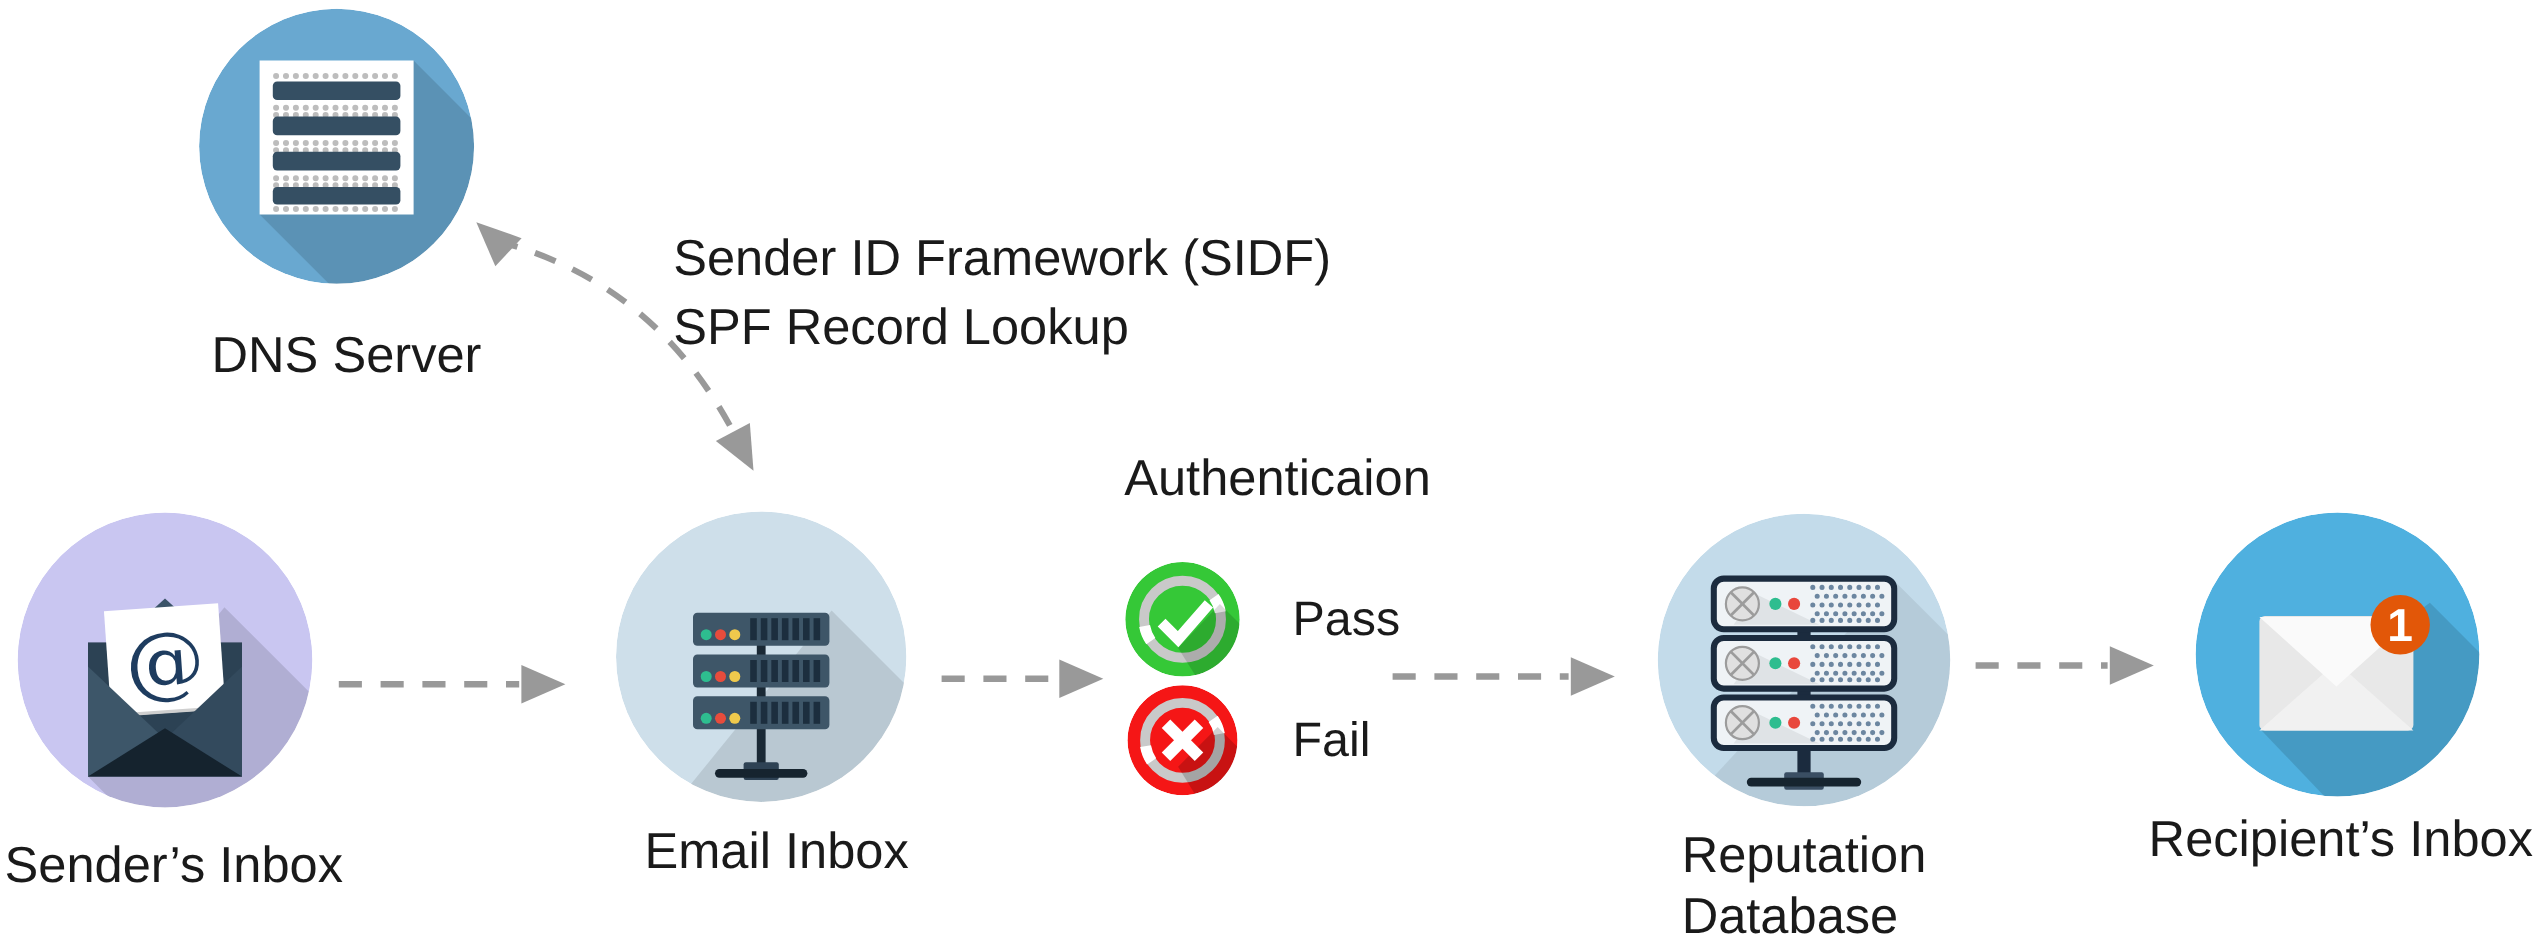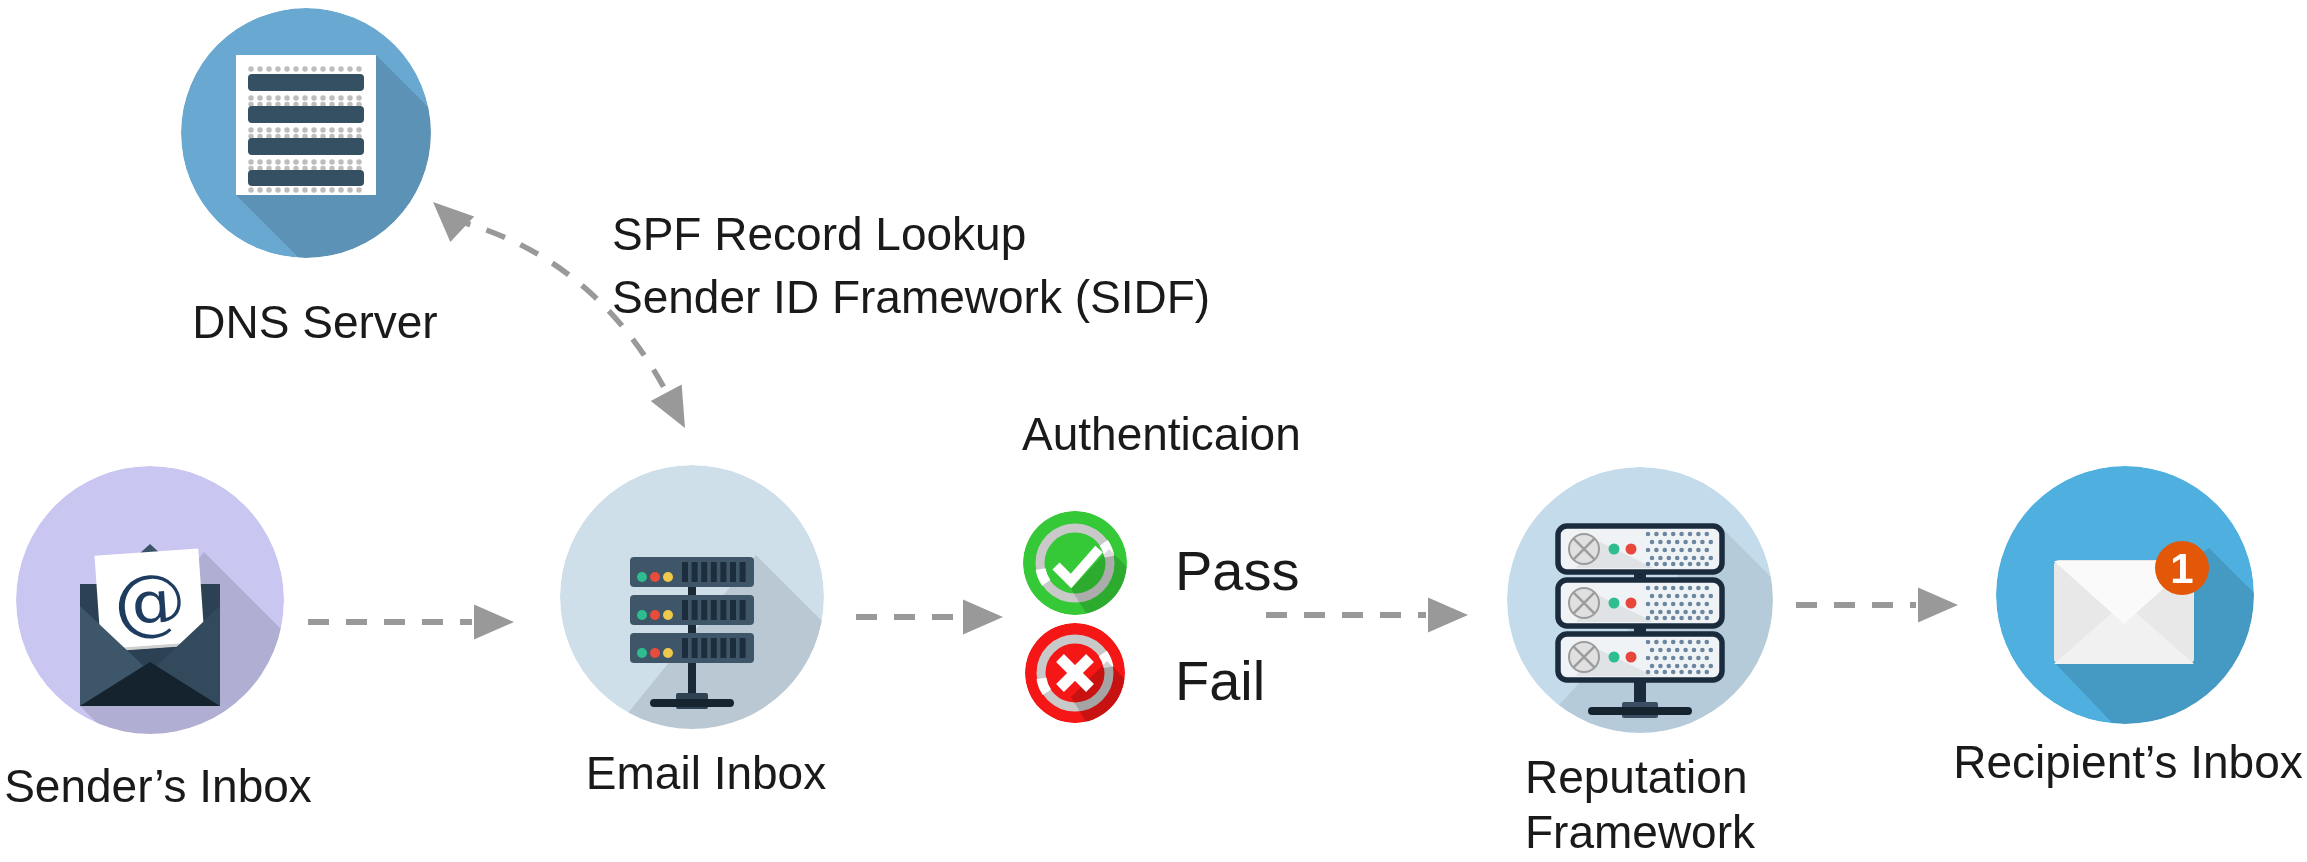--- a/index.html
+++ b/index.html
@@ -14,21 +14,21 @@
   .lbl{
     position:absolute;
     font-size:46px;
     color:#1a1a1a;
     white-space:nowrap;
     transform:translateX(-50%);
     letter-spacing:0px;
   }
   .lbl-left{
     position:absolute;
-    font-size:56px;
+    font-size:44px;
     color:#1a1a1a;
     white-space:nowrap;
   }
   .lbl-center-2{
     position:absolute;
     font-size:46px;
     color:#1a1a1a;
     text-align:left;
     transform:translateX(-50%);
     line-height:55px;
@@ -230,22 +230,22 @@
         <circle cx="50" cy="50" r="34" fill="none" stroke="#FFFFFF" stroke-width="10" stroke-dasharray="15 92" transform="rotate(-35 50 50)"></circle>
         <polygon points="46,74 82,38 240,196 204,332" fill="#000000" opacity="0.18"></polygon>
         <line x1="35" y1="35" x2="65" y2="65" stroke="#FFFFFF" stroke-width="11"></line>
         <line x1="65" y1="35" x2="35" y2="65" stroke="#FFFFFF" stroke-width="11"></line>
       </g>
     </svg>
   </div>
   <div class="lbl-left" style="left:1175px;top:648px;">Fail</div>
 
   <div class="annotation">
+    <div>Sender ID Framework (SIDF)</div>
     <div>SPF Record Lookup</div>
-    <div>Sender ID Framework (SIDF)</div>
   </div>
 
   <div class="node" style="left:1504px;top:464px;">
     <svg width="272" height="272" viewBox="0 0 272 272">
       <clipPath id="clip-repdb">
           <circle cx="136" cy="136" r="133"></circle>
         </clipPath>
       <g clip-path="url(#clip-repdb)">
         <circle cx="136" cy="136" r="133" fill="#C3DBEA"></circle>
         <polygon points="218,64 518,364 354,528 54,242" fill="#000000" opacity="0.07"></polygon>
@@ -300,21 +300,21 @@
             </g>
           </g>
         </g>
         <rect x="118" y="238" width="36" height="16" rx="2" fill="#3A4E63"></rect>
         <rect x="84" y="243" width="104" height="8" rx="4" fill="#16242F"></rect>
       </g>
     </svg>
   </div>
   <div class="lbl-center-2" style="left:1640px;top:750px;">
     <div>Reputation</div>
-    <div>Framework</div>
+    <div>Database</div>
   </div>
 
   <div class="node" style="left:1996px;top:466px;">
     <svg width="258" height="258" viewBox="0 0 258 258">
       <clipPath id="clip-recipient">
           <circle cx="129" cy="129" r="129"></circle>
         </clipPath>
       <g clip-path="url(#clip-recipient)">
         <circle cx="129" cy="129" r="129" fill="#4FB0DF"></circle>
         <polygon points="213,82 513,382 371,524 58,196" fill="#000000" opacity="0.12"></polygon>

